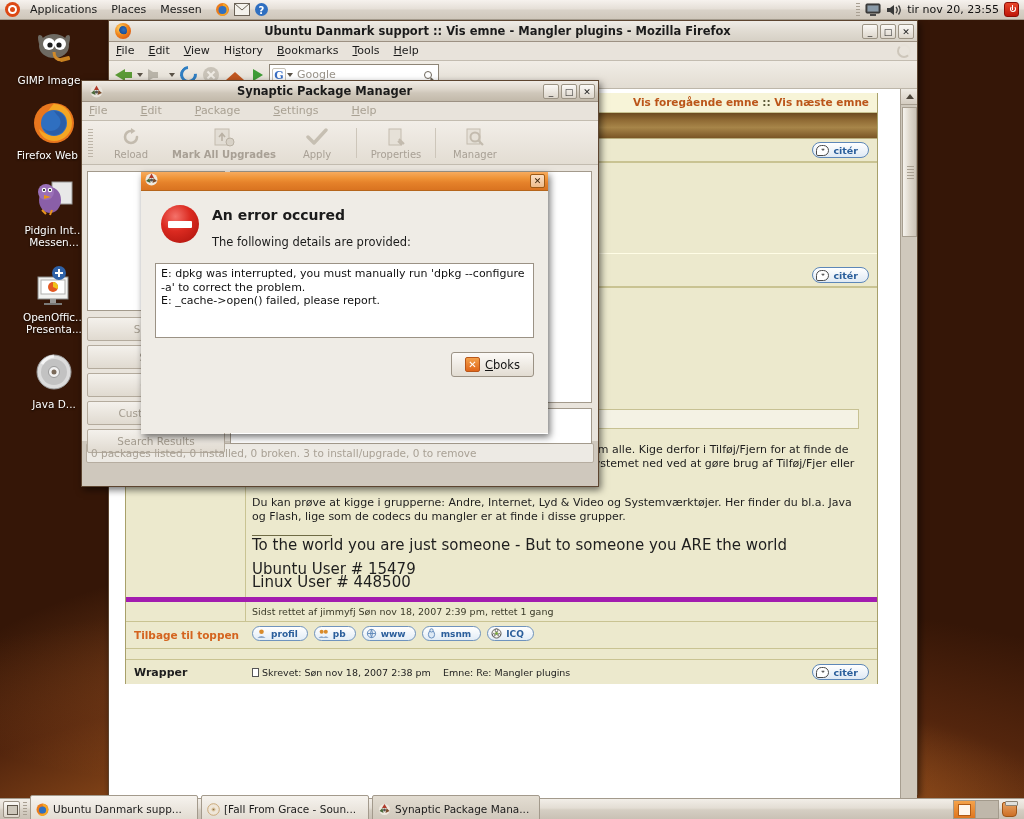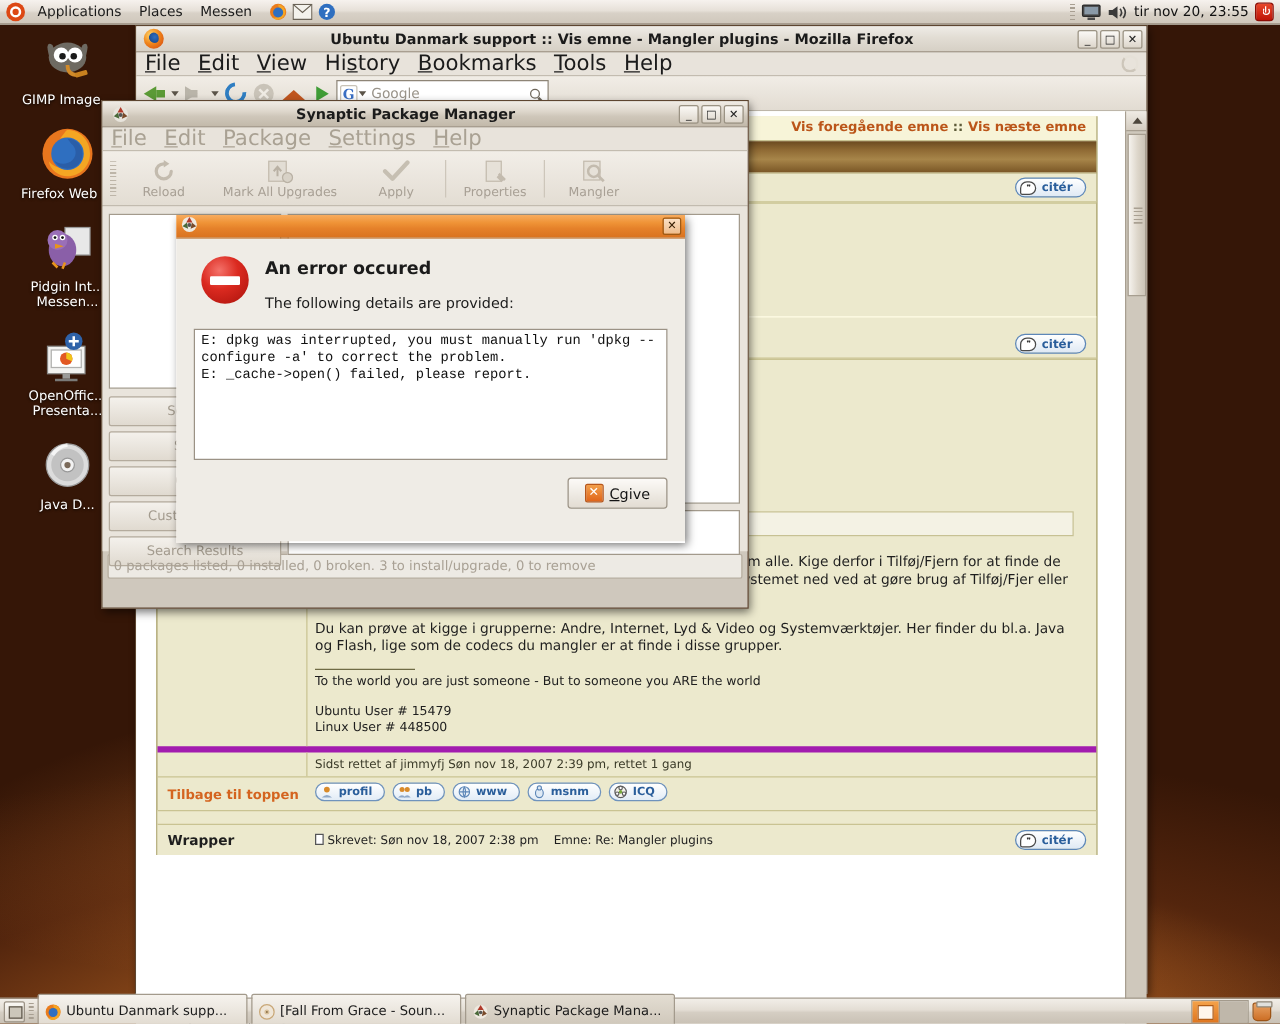--- a/index.html
+++ b/index.html
@@ -93,22 +93,22 @@
     flex: 1; text-align: center; font-size: 11.5px; font-weight: bold; color: #1b1b1b;
     white-space: nowrap; overflow: hidden;
   }
   .wbtns { display: flex; gap: 2px; }
   .wbtn {
     width: 16px; height: 15px; font-size: 9px; line-height: 14px; text-align: center;
     border: 1px solid #9b9384; border-radius: 2px; color: #222;
     background: linear-gradient(to bottom,#fbf9f6,#ddd6cb);
   }
   .menubar {
-    height: 19px; display: flex; align-items: center; font-size: 17px; color: #1b1b1b;
-    background: #e8e3db; border-bottom: 1px solid #c3bcb0;
+    height: 19px; display: flex; align-items: center; font-size: 11px; color: #1b1b1b;
+    background: #e8e3db; border-bottom: 1px solid #c3bcb0; gap: 19px;
   }
   .menubar span { padding: 0 7px; line-height: 18px; }
   .menubar.disabled span { color: #a9a193; }
   u { text-decoration: underline; }
 
   
   #firefox {
     left: 108px; top: 20px; width: 810px; height: 775px;
   }
   #firefox .ff-body { background: #e9e4dc; height: 734px; position: relative; }
@@ -250,21 +250,21 @@
   .post-body { flex: 1; padding: 6px 10px 8px 6px; line-height: 14px; }
   .post-body p { margin: 0 0 11px; }
   .kode-label { font-weight: bold; font-size: 10.5px; margin: 0 0 3px 34px; }
   .kode-box {
     margin: 0 8px 14px 34px; background: #f4f2e4; border: 1px solid #c7c193;
     padding: 2px 3px; font-family: "DejaVu Sans Mono","Liberation Mono",monospace;
     font-size: 10px; color: #1a1a1a;
   }
   .kode-box span { background: #c9c9c9; }
   .sig-rule { width: 80px; border-top: 1px solid #6f6b45; margin: 2px 0 3px; }
-  .sig { font-size: 10px; line-height: 13px; }
+  .sig { font-size: 15px; line-height: 13px; }
   .edited { font-size: 9.5px; color: #3a3a28; padding: 4px 0 4px 6px; }
   .btnrow {
     display: flex; gap: 6px; align-items: center; padding: 4px 0 5px 6px;
   }
   .mini-btn {
     display: inline-flex; align-items: center; gap: 4px; height: 15px;
     padding: 0 9px 0 3px; border: 1px solid #6f93bd; border-radius: 8px;
     background: linear-gradient(to bottom,#ffffff,#e2ecf6);
     font-size: 9px; font-weight: bold; color: #2a5e9b;
   }
@@ -315,21 +315,21 @@
   .syn-toolbar {
     height: 44px; display: flex; align-items: center; padding-left: 2px;
     background: linear-gradient(to bottom,#f2eee8,#e3ddd3);
     border-bottom: 1px solid #c2bbaf;
   }
   .tb-grip { width: 5px; height: 28px; margin: 0 4px;
     background: repeating-linear-gradient(to bottom, #bdb5a8 0 1px, transparent 1px 3px); }
   .tb-item {
     width: 68px; text-align: center; font-size: 10px; color: #a8a095;
   }
-  .tb-item.wide { width: 118px; }
+  .tb-item.wide { width: 118px; font-weight: bold; }
   .tb-ico { height: 22px; margin-bottom: 1px; display:flex; align-items:center; justify-content:center; }
   .tb-div { width: 1px; height: 30px; background: #cdc6ba; margin: 0 5px; }
   .syn-main { display: flex; height: 276px; background: #e9e4dc; }
   .syn-left { width: 148px; flex: none; padding: 6px 5px 0 5px; }
   .syn-pane {
     height: 140px; background: #fff; border: 1px solid #a39a8c; margin-bottom: 6px;
   }
   .syn-sidebtn {
     height: 24px; margin-bottom: 4px; border: 1px solid #b4ab9d; border-radius: 2px;
     background: linear-gradient(to bottom,#f4f1ec,#e0dad0);
@@ -364,22 +364,22 @@
     background: radial-gradient(circle at 38% 30%, #f4726a 0%, #db2a20 42%, #a8110b 100%);
     position: relative;
   }
   .err-ico::after {
     content:""; position:absolute; left:7px; top:16px; width:24px; height:7px;
     background:#fff; border-radius:1px;
   }
   .dlg-h1 { font-size: 14px; font-weight: bold; color: #1b1b1b; margin-bottom: 12px; }
   .dlg-h2 { font-size: 11.5px; color: #1b1b1b; }
   .err-text {
-    margin-top: 14px; height: 105px; background: #fff; border: 1px solid #9b9285;
-    padding: 3px 5px; font-size: 11px; line-height: 13.5px; color: #111; overflow: hidden; font-family: Liberation Mono, monospace;
+    margin-top: 14px; height: 75px; background: #fff; border: 1px solid #9b9285;
+    padding: 3px 5px; font-size: 11px; line-height: 13.5px; color: #111; overflow: hidden;
   }
   .dlg-actions { margin-top: 14px; display: flex; justify-content: flex-end; }
   .close-btn {
     display: inline-flex; align-items: center; gap: 5px; height: 25px; padding: 0 13px;
     border: 1px solid #9b9285; border-radius: 3px;
     background: linear-gradient(to bottom,#fcfaf7,#e2dcd2);
     font-size: 11.5px; color: #141414;
   }
   .x-ico {
     width: 15px; height: 15px; border-radius: 2px; flex:none;
@@ -788,21 +788,21 @@
       </div>
       <div class="tb-div"></div>
       <div class="tb-item">
         <div class="tb-ico">
           <svg width="20" height="20" viewBox="0 0 20 20">
               <rect x="2" y="2" width="13" height="15" fill="#e6e1d8" stroke="#c3bbae"></rect>
               <circle cx="10" cy="10" r="4.5" fill="none" stroke="#c3bbae" stroke-width="2"></circle>
               <path d="M13.5 13.5 L18 18" stroke="#c3bbae" stroke-width="2.2"></path>
             </svg>
         </div>
-        <div>Mangler</div>
+        <div>Manager</div>
       </div>
     </div>
 
     <div class="syn-main">
       <div class="syn-left">
         <div class="syn-pane"></div>
         <div class="syn-sidebtn">
             <span>Sections</span>
           </div>
         <div class="syn-sidebtn">
@@ -849,21 +849,21 @@
         <div style="padding-top:4px">
           <div class="dlg-h1">An error occured</div>
           <div class="dlg-h2">The following details are provided:</div>
         </div>
       </div>
       <div class="err-text" style="white-space:pre-wrap">E: dpkg was interrupted, you must manually run 'dpkg --configure -a' to correct the problem.
 E: _cache-&gt;open() failed, please report.</div>
       <div class="dlg-actions">
         <div class="close-btn">
           <span class="x-ico">✕</span>
-          <span><u>C</u><span>give</span></span>
+          <span><u>C</u><span>boks</span></span>
         </div>
       </div>
     </div>
   </div>
 
   <div class="top-panel">
     <div class="ubuntu-logo"></div>
     <div class="tp-menu">Applications</div>
     <div class="tp-menu">Places</div>
     <div class="tp-menu">Messen</div>

